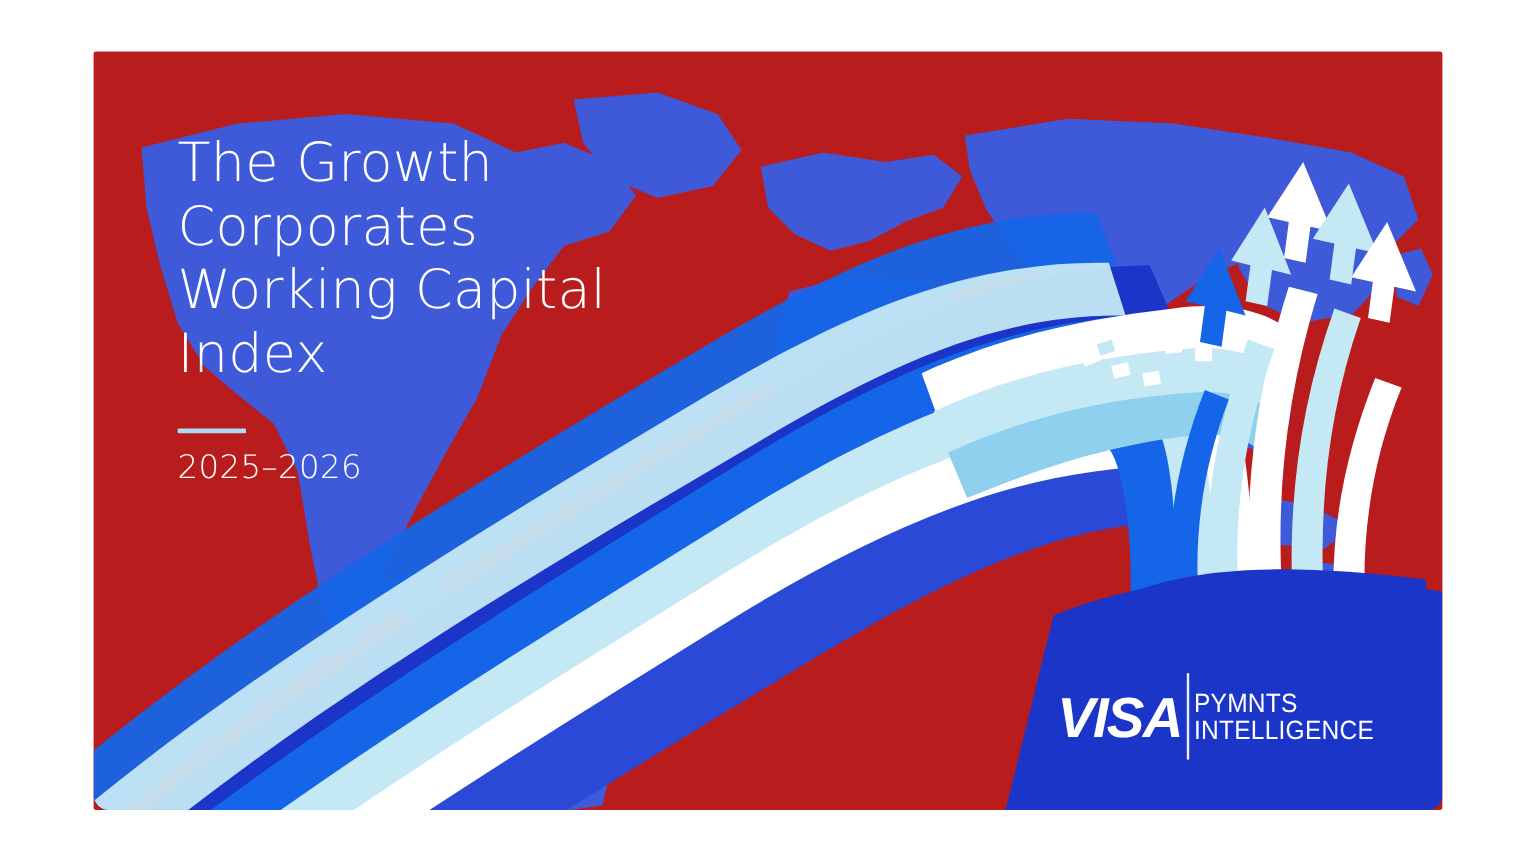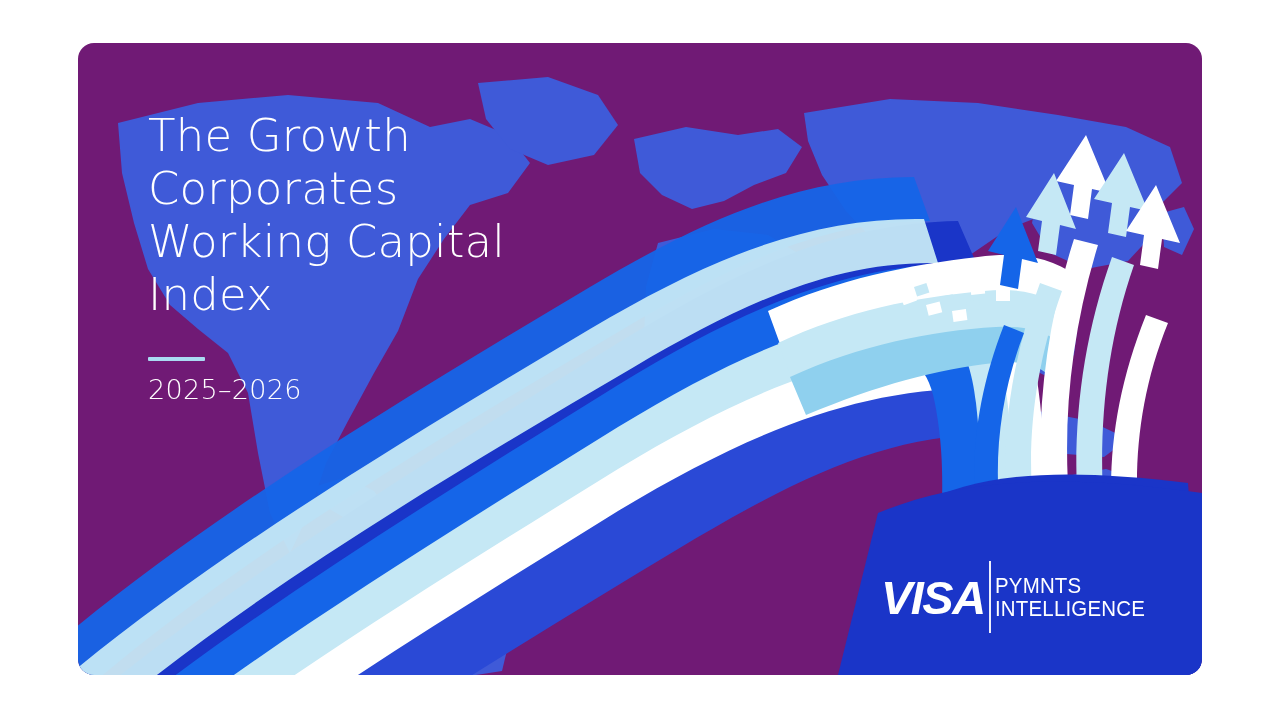--- a/index.html
+++ b/index.html
@@ -8,22 +8,22 @@
     background:#ffffff;
     font-family:"Liberation Sans", sans-serif;
     overflow:hidden;
   }
   #stage { position:relative; width:1280px; height:720px; background:#ffffff; }
 
   .cover-card {
     position:absolute;
     left:78px; top:43px;
     width:1124px; height:632px;
-    background:#701a75;
-    border-radius:16px;
+    background:#b91c1c;
+    border-radius:2px;
     overflow:hidden;
   }
 
   .layer { position:absolute; inset:0; width:100%; height:100%; }
 
   .title-block {
     position:absolute;
     left:70px; top:66px;
     width:420px;
     z-index:40;

